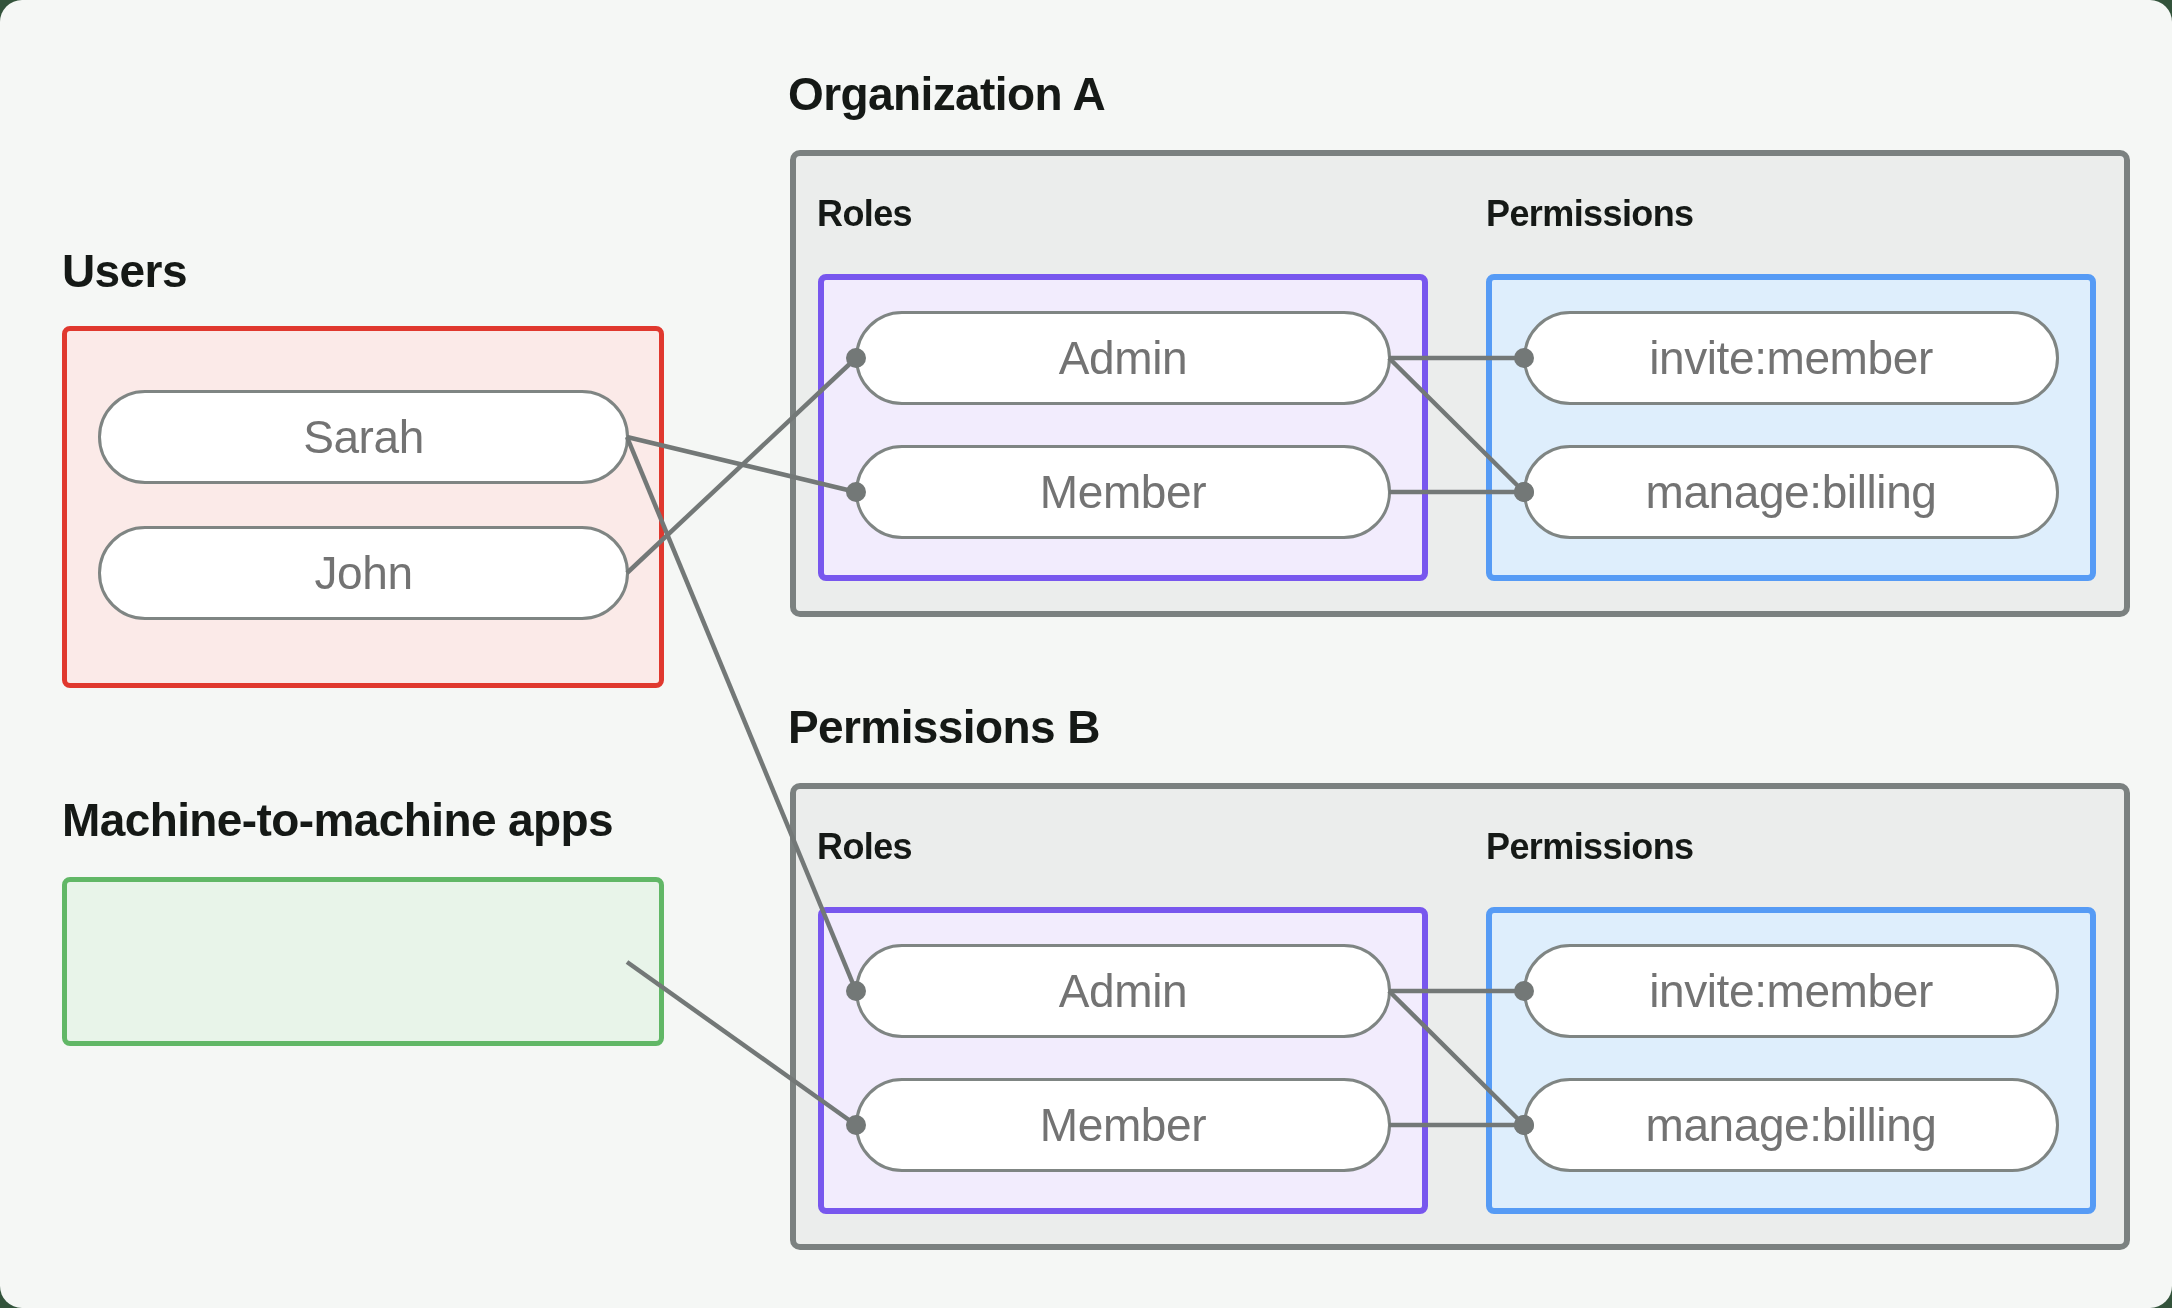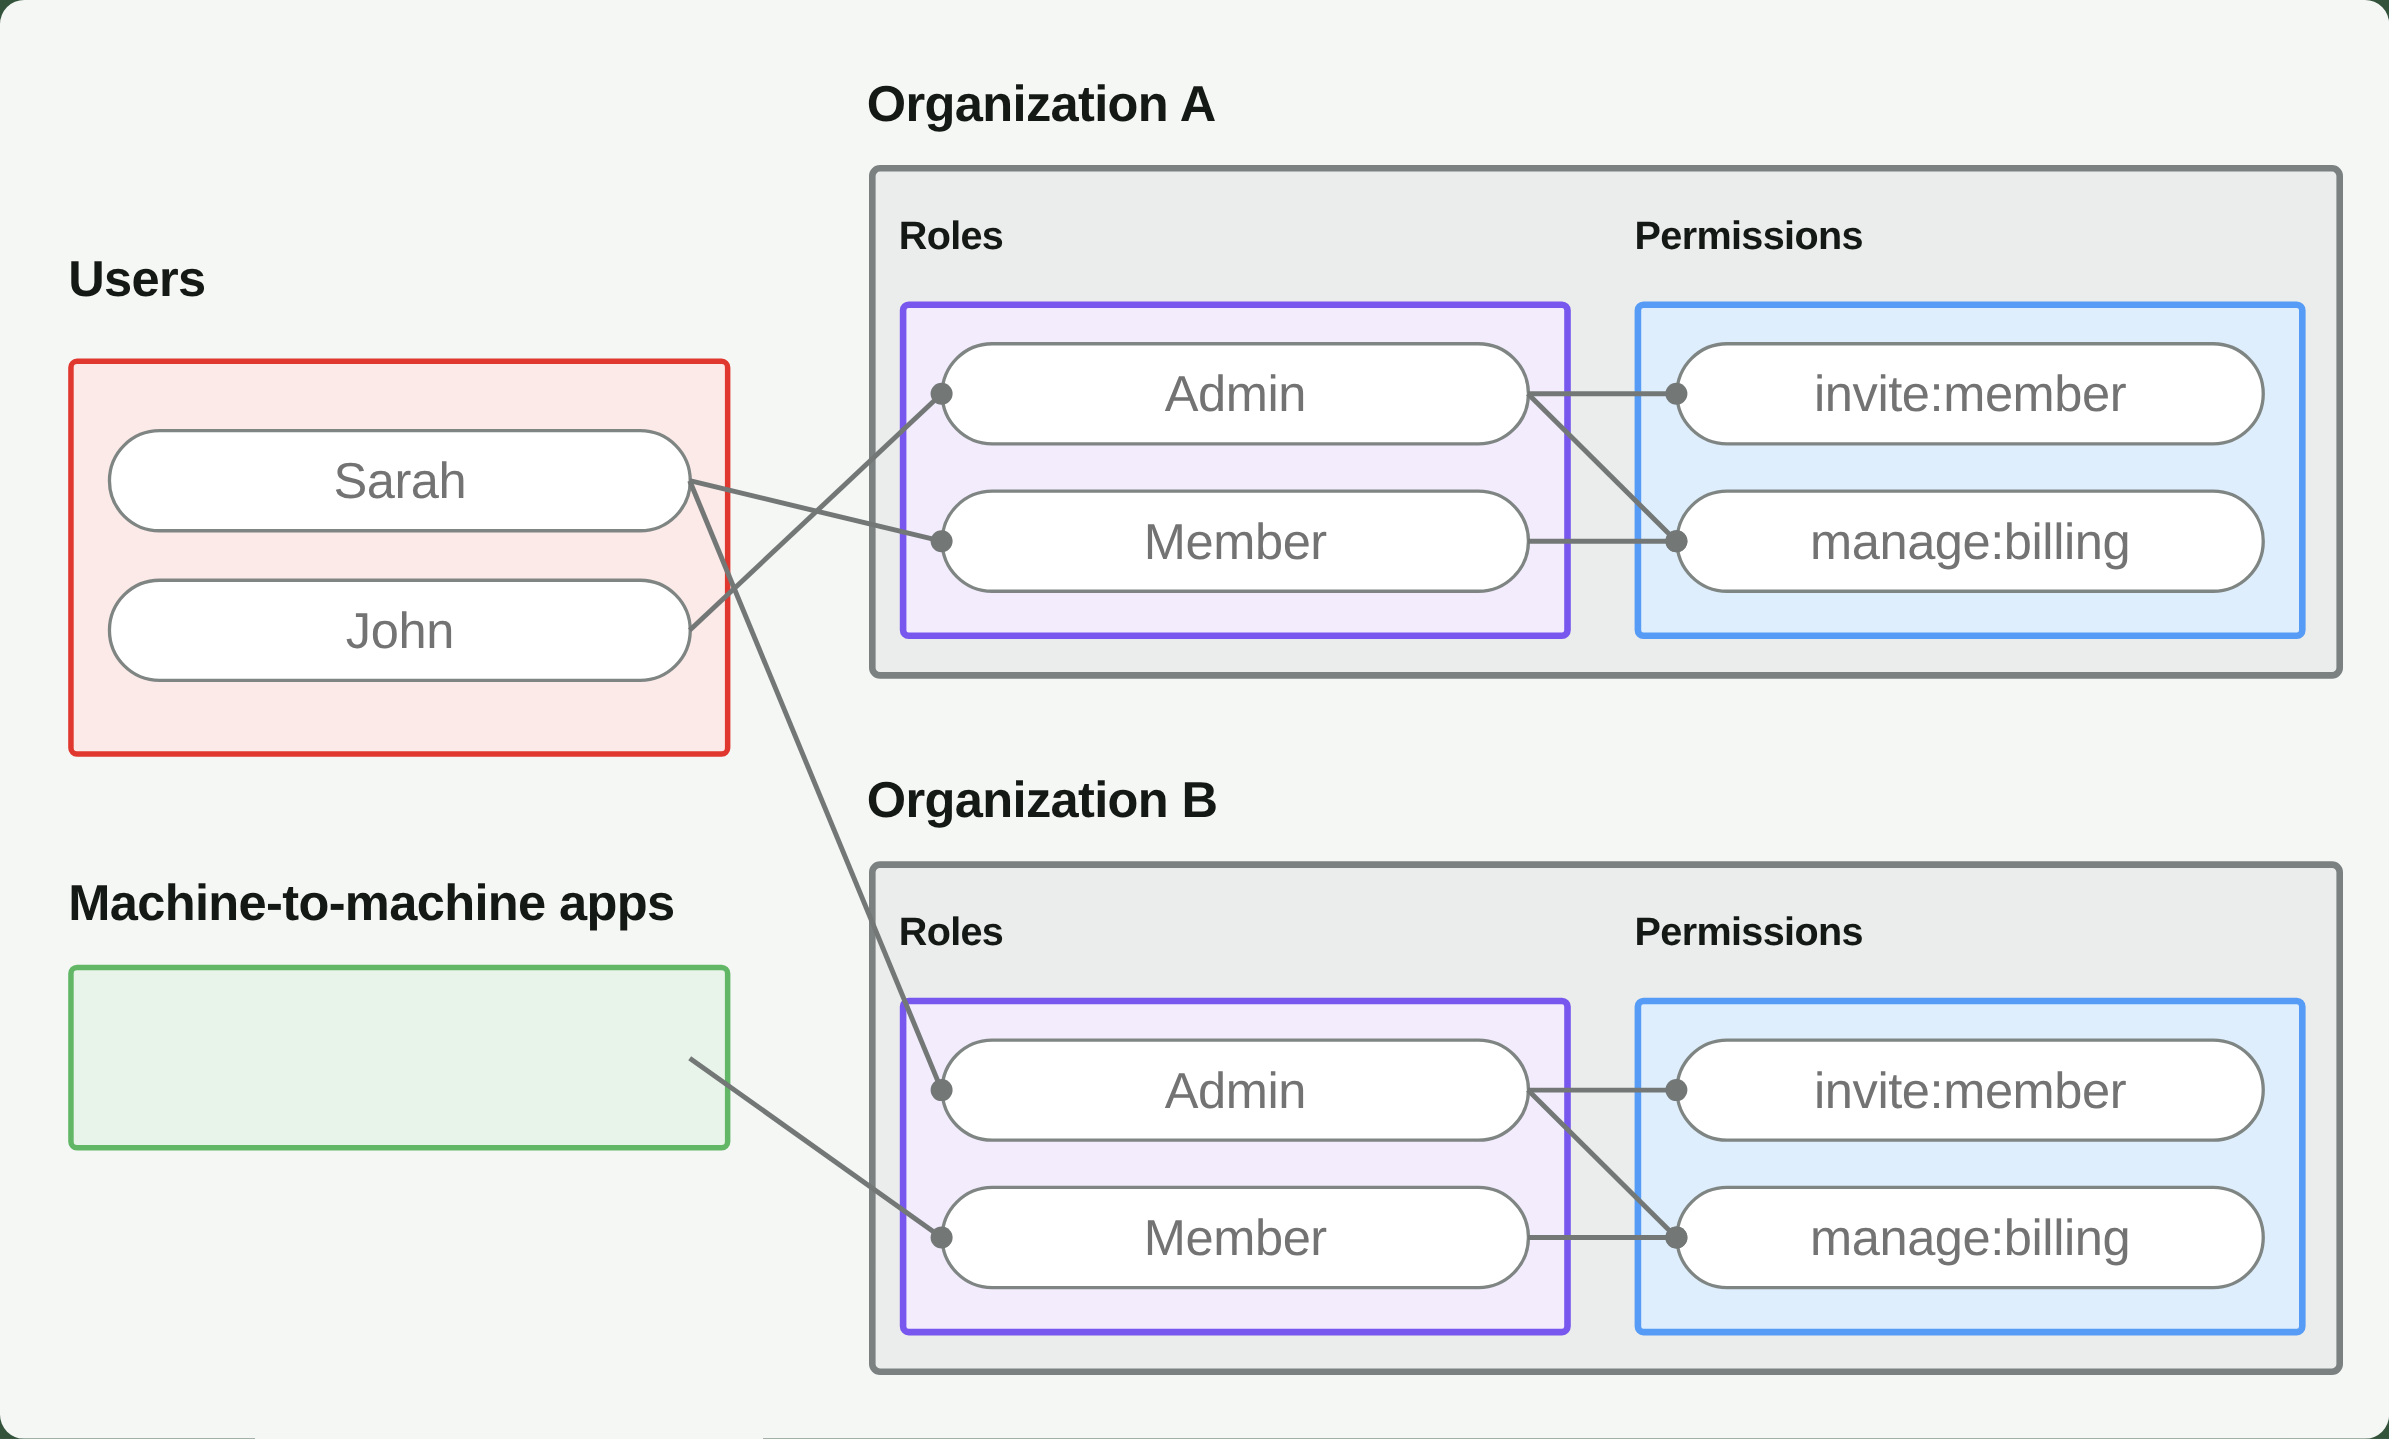--- a/index.html
+++ b/index.html
@@ -40,21 +40,21 @@
   .sub-box.roles{background:var(--roles-fill);border:6px solid var(--roles-border);}
   .sub-box.permissions{background:var(--permissions-fill);border:6px solid var(--permissions-border);}
   .pill{
     position:absolute;width:531px;height:94px;box-sizing:border-box;
     background:var(--pill-fill);border:3px solid var(--pill-border);border-radius:60px;
     display:flex;align-items:center;justify-content:center;
     font-size:46px;font-weight:400;letter-spacing:-0.4px;color:#737373;white-space:nowrap;
   }
   .pill.role,.pill.perm{width:536px;}
   
-  #users-label{left:62px;top:228px;}
+  #users-label{left:62px;top:246px;}
   #m2m-label{left:62px;top:795px;}
   #node-sarah{left:98px;top:390px;}
   #node-john{left:98px;top:526px;}
   #node-m2m{left:98px;top:915px;}
   #org-a-title{left:788px;top:69px;}
   #org-a-box{top:150px;}
   #roles-a-label{left:817px;top:194px;}
   #perms-a-label{left:1486px;top:194px;}
   #roles-a-box{left:818px;top:274px;}
   #perms-a-box{left:1486px;top:274px;}
@@ -85,21 +85,21 @@
   <div class="section-label" id="m2m-label">Machine-to-machine apps</div>
   <div class="group-box m2m" id="m2m-box"></div>
 
   <div class="section-label" id="org-a-title">Organization A</div>
   <div class="org-box" id="org-a-box"></div>
   <div class="inner-label" id="roles-a-label">Roles</div>
   <div class="inner-label" id="perms-a-label">Permissions</div>
   <div class="sub-box roles" id="roles-a-box"></div>
   <div class="sub-box permissions" id="perms-a-box"></div>
 
-  <div class="section-label" id="org-b-title">Organization B</div>
+  <div class="section-label" id="org-b-title">Permissions B</div>
   <div class="org-box" id="org-b-box"></div>
   <div class="inner-label" id="roles-b-label">Roles</div>
   <div class="inner-label" id="perms-b-label">Permissions</div>
   <div class="sub-box roles" id="roles-b-box"></div>
   <div class="sub-box permissions" id="perms-b-box"></div>
 
   <div class="pill" id="node-john">
     <span>John</span>
   </div>
   <div class="pill" id="node-sarah">

